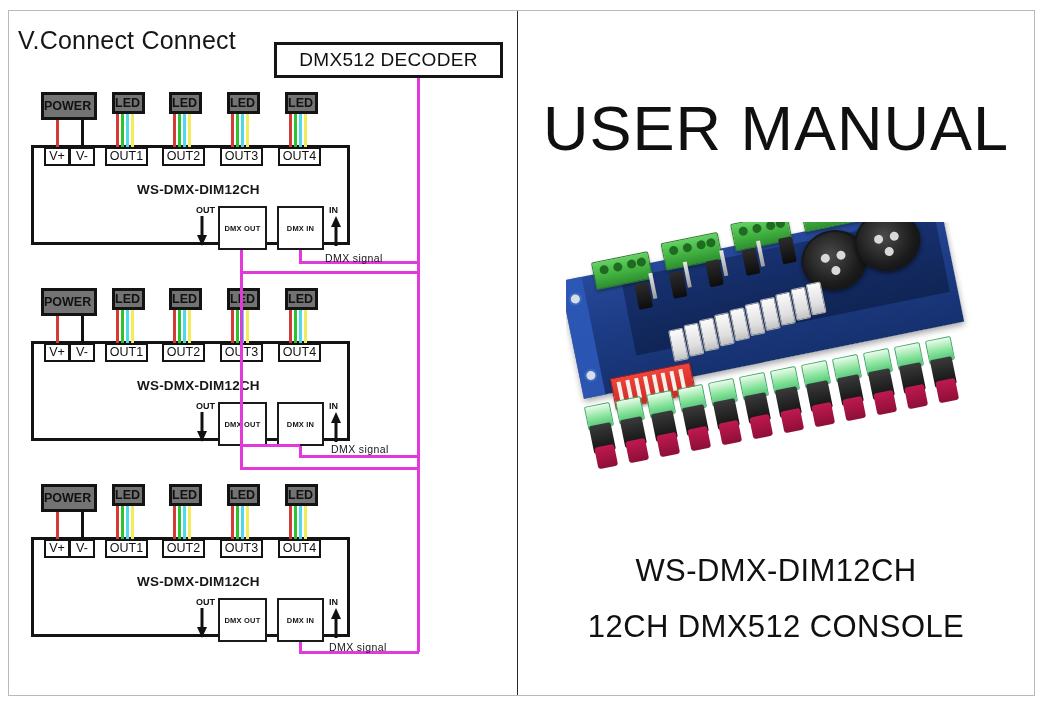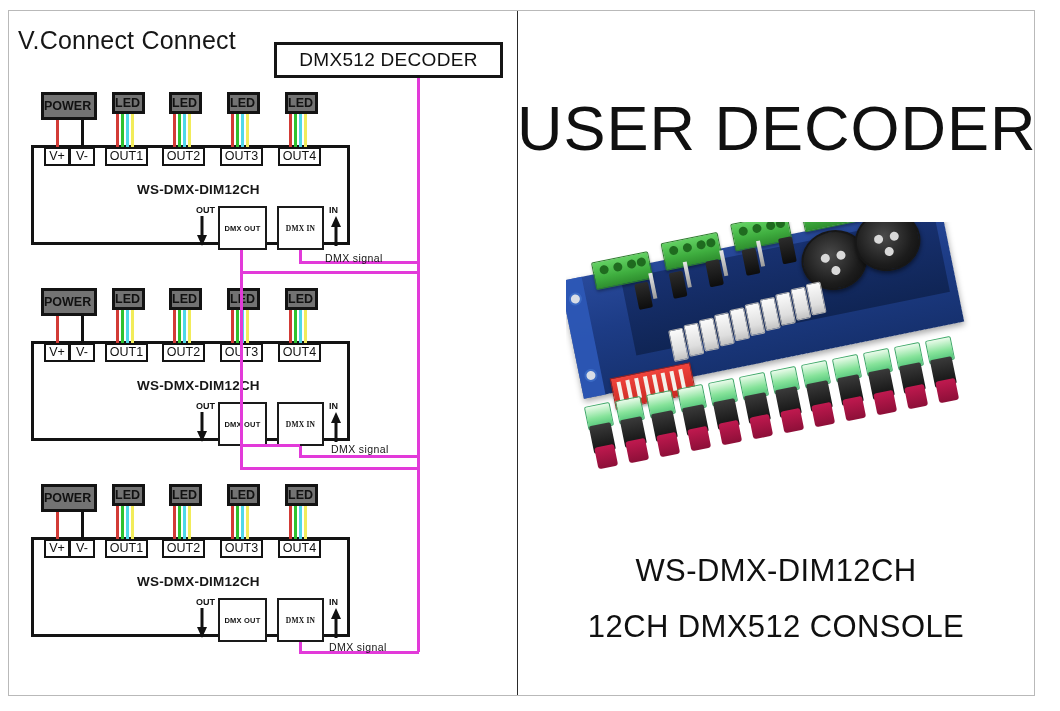--- a/index.html
+++ b/index.html
@@ -39,21 +39,21 @@
     display:flex;align-items:center;justify-content:flex-start;}
   .srcbox span{font-size:12.5px;font-weight:bold;color:#111;line-height:1;white-space:nowrap;}
   .srcbox.power{width:56px;height:28px;}
   .srcbox.led{width:33px;height:22px;}
 
   
   .port{position:absolute;border:2px solid #1a1a1a;background:#fff;box-sizing:border-box;
     display:flex;align-items:center;justify-content:center;}
   .port span{font-size:7.5px;font-weight:bold;color:#111;letter-spacing:.2px;white-space:nowrap;}
   .port.dmxout{width:49px;height:44px;}
-  .port.dmxin{width:47px;height:44px;font-family:Liberation Serif, serif;}
+  .port.dmxin{width:47px;height:44px;}
 
   .tinylbl{position:absolute;font-size:9px;font-weight:bold;color:#111;white-space:nowrap;}
   .arrow{position:absolute;width:12px;height:30px;}
 
   .sig-lbl{position:absolute;font-size:10.5px;color:#151515;letter-spacing:.4px;white-space:nowrap;}
 
   
   .w{position:absolute;}
   .w.v{width:3px;}
   .w.h{height:3px;}
@@ -385,21 +385,21 @@
     <div class="w v mag" style="left:417px;top:467px;height:185px;"></div>
 
     <div class="w v mag" style="left:299px;top:642px;height:12px;"></div>
     <div class="w h mag" style="left:299px;top:651px;width:120px;"></div>
     <div class="sig-lbl" style="left:329px;top:641px;">DMX  signal</div>
 
   </div>
 
   <div>
 
-    <div class="manual-title">USER DECODER</div>
+    <div class="manual-title">USER MANUAL</div>
 
     <div class="photo">
       <div class="pcb-wrap">
 
         <div class="pcb">
           <div class="pcb-edge"></div>
           <div class="pcb-dark"></div>
           <div class="hole" style="left:5px;top:14px;"></div>
           <div class="hole" style="left:5px;top:92px;"></div>
 

